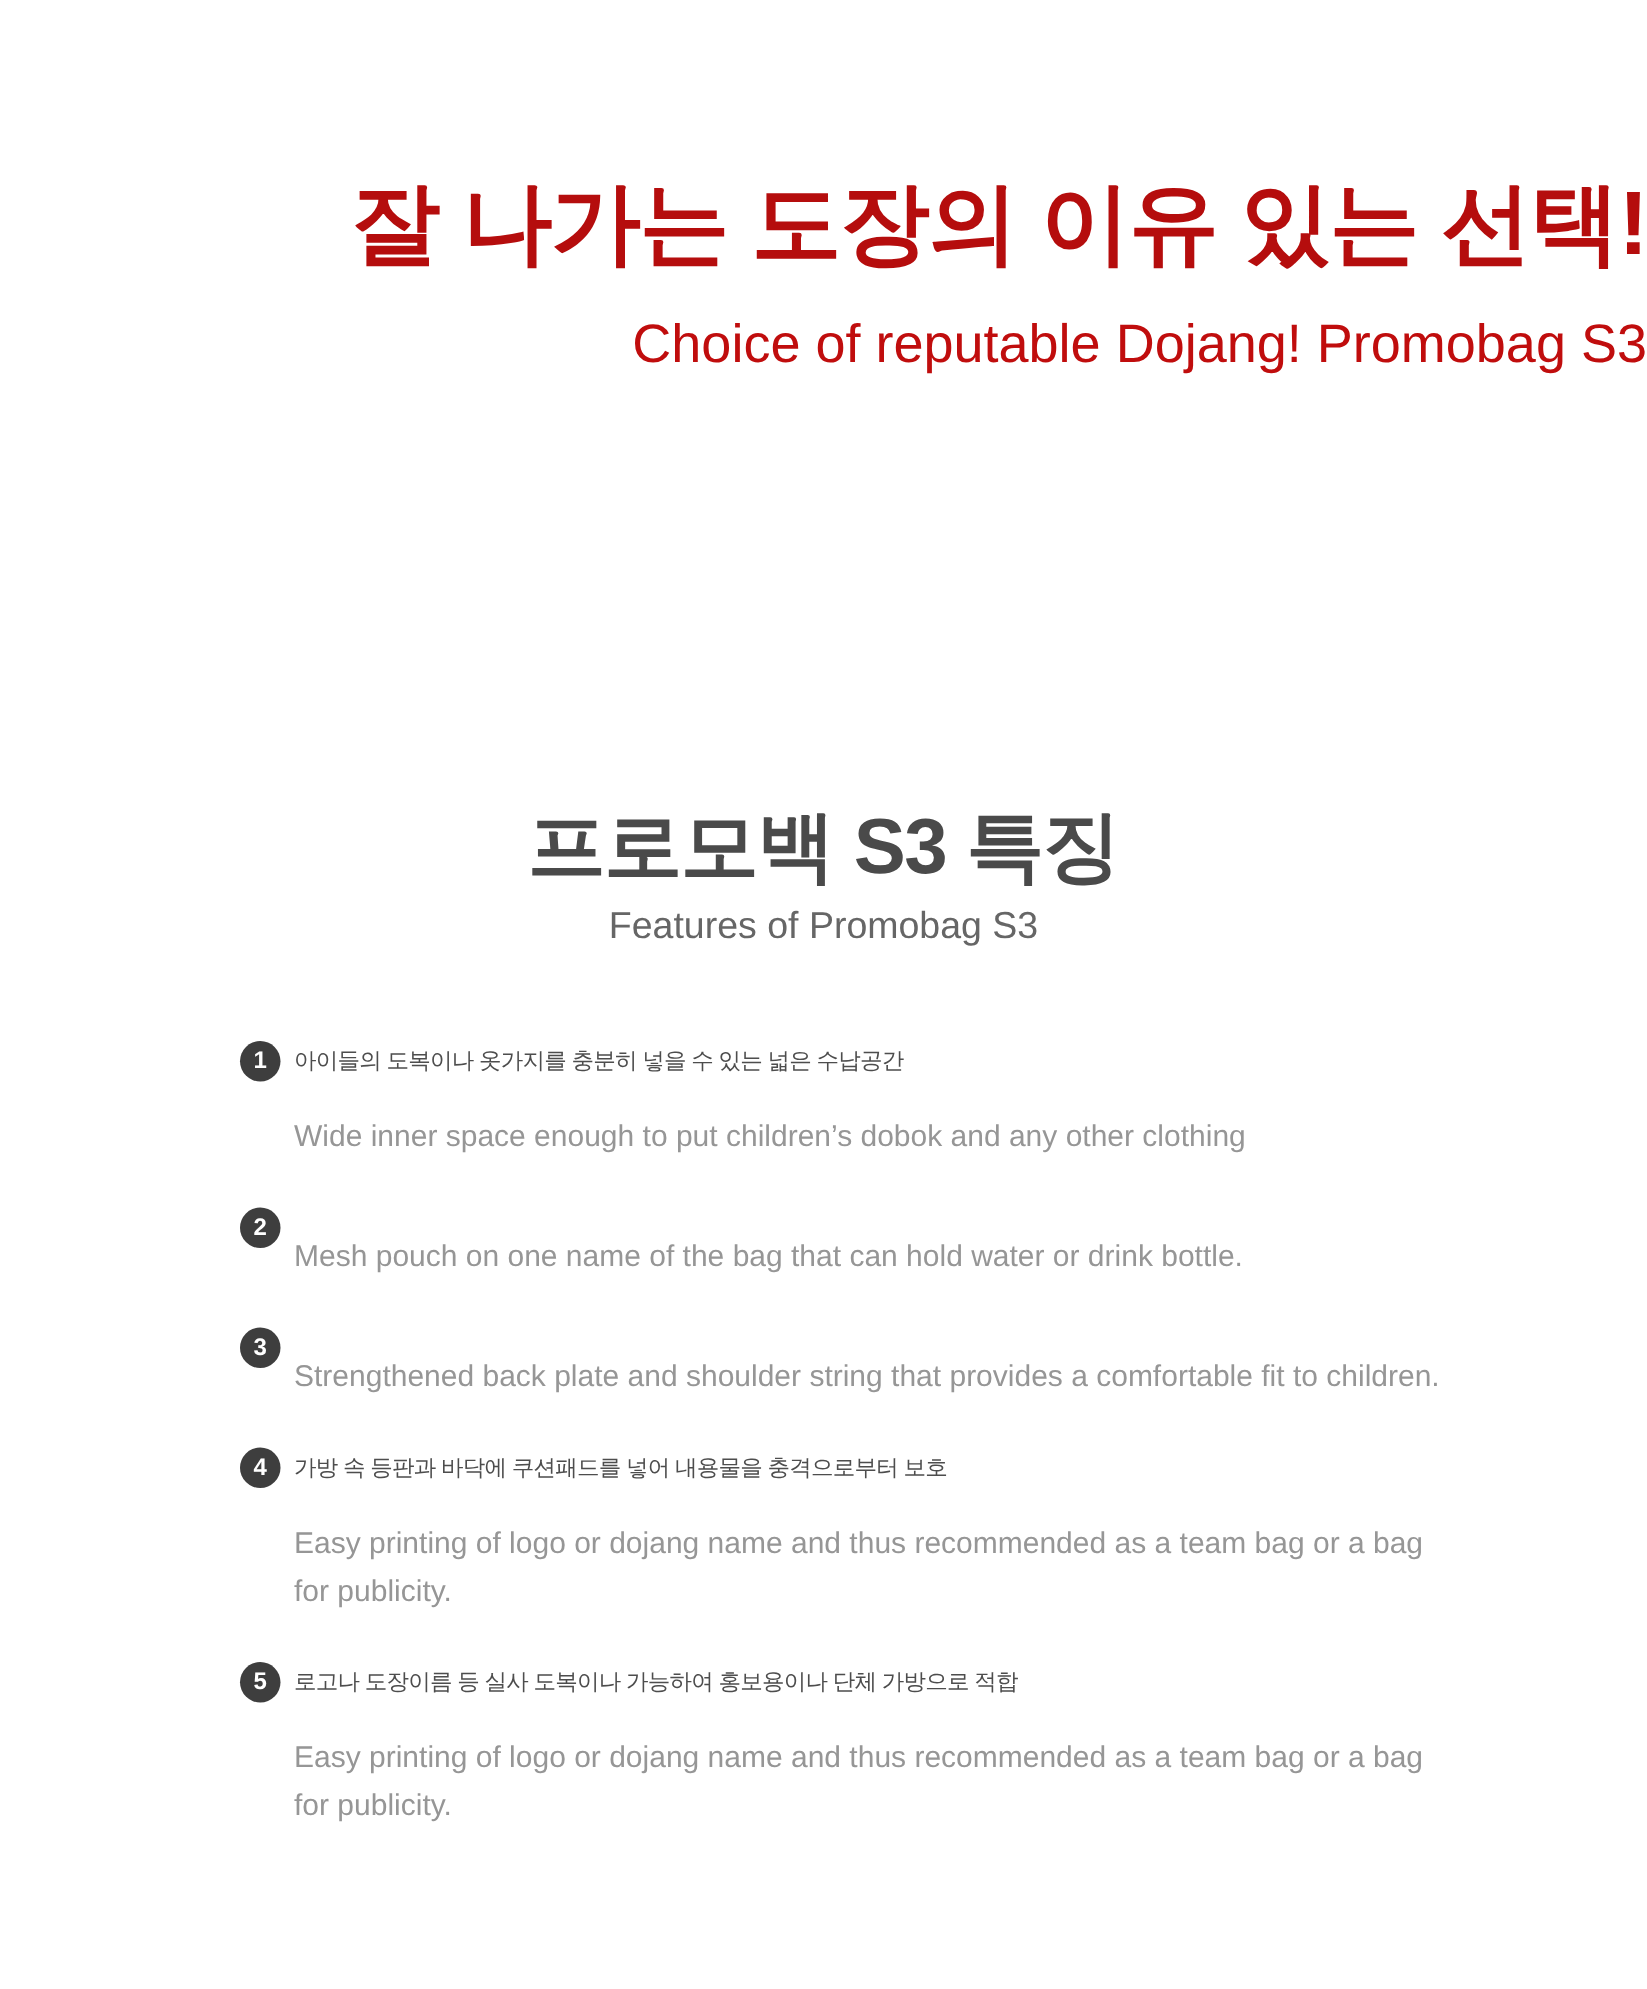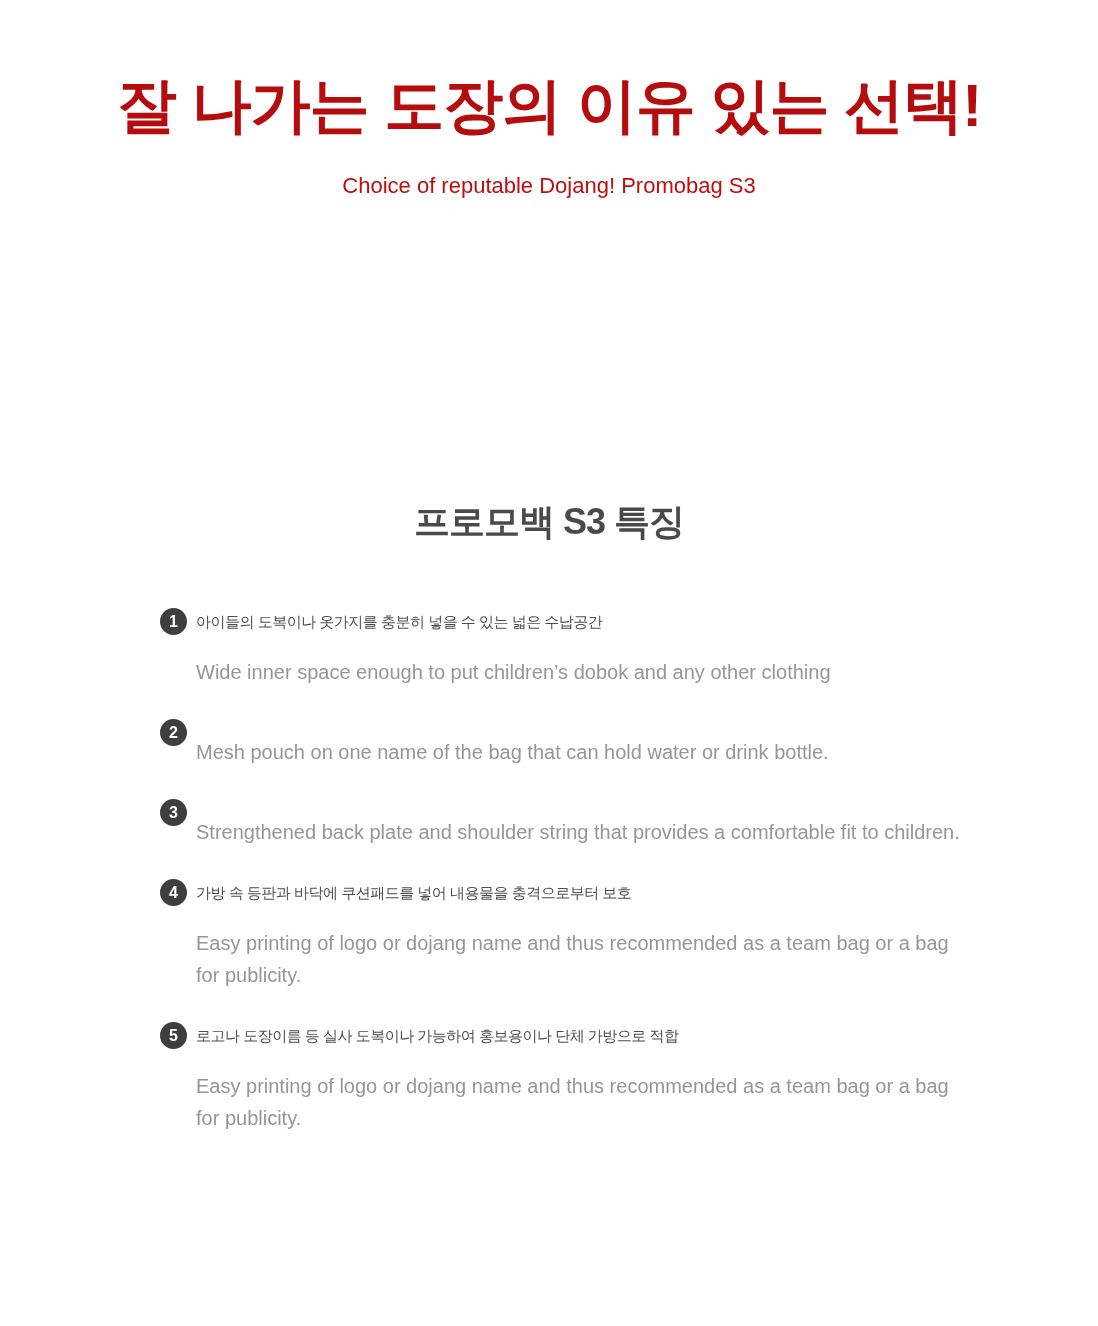--- a/index.html
+++ b/index.html
@@ -10,46 +10,46 @@
   }
   .page {
     position: relative;
     width: 1098px;
     height: 1326px;
     background: #ffffff;
     overflow: hidden;
   }
   
   .hero {
-    padding-top: 60px;
-    text-align: center;
+    padding-top: 103px;
+    text-align: right;
   }
   .hero-title {
     color: #b50d0d;
     font-weight: 700;
     font-size: 60px;
     line-height: 92px;
     letter-spacing: -1px;
   }
   .hero-subtitle {
     margin-top: 16px;
     color: #c00d0d;
     font-weight: 500;
-    font-size: 22px;
+    font-size: 36px;
     line-height: 36px;
   }
   
   .features {
     margin-top: 294px;
     text-align: center;
   }
   .features-heading-kr {
     color: #4a4a4a;
     font-weight: 700;
-    font-size: 36px;
+    font-size: 52px;
     line-height: 48px;
     letter-spacing: -1px;
     margin-top: 16px;
   }
   .features-heading-en {
     margin-top: 13px;
     color: #666666;
     font-weight: 400;
     font-size: 25px;
     line-height: 30px;
@@ -99,20 +99,21 @@
 
   <div class="hero">
     <div class="hero-title">
       <div>잘 나가는 도장의 이유 있는 선택!</div>
     </div>
     <div class="hero-subtitle">Choice of reputable Dojang! Promobag S3</div>
   </div>
 
   <div class="features">
     <div class="features-heading-kr">프로모백 S3 특징</div>
+    <div class="features-heading-en">Features of Promobag S3</div>
 
     <div class="feature-list">
 
       <div class="feature">
         <span class="badge">1</span>
         <div class="ftext">
           <div class="kr">아이들의 도복이나 옷가지를 충분히 넣을 수 있는 넓은 수납공간</div>
           <div class="en">Wide inner space enough to put children’s dobok and any other clothing</div>
         </div>
       </div>

